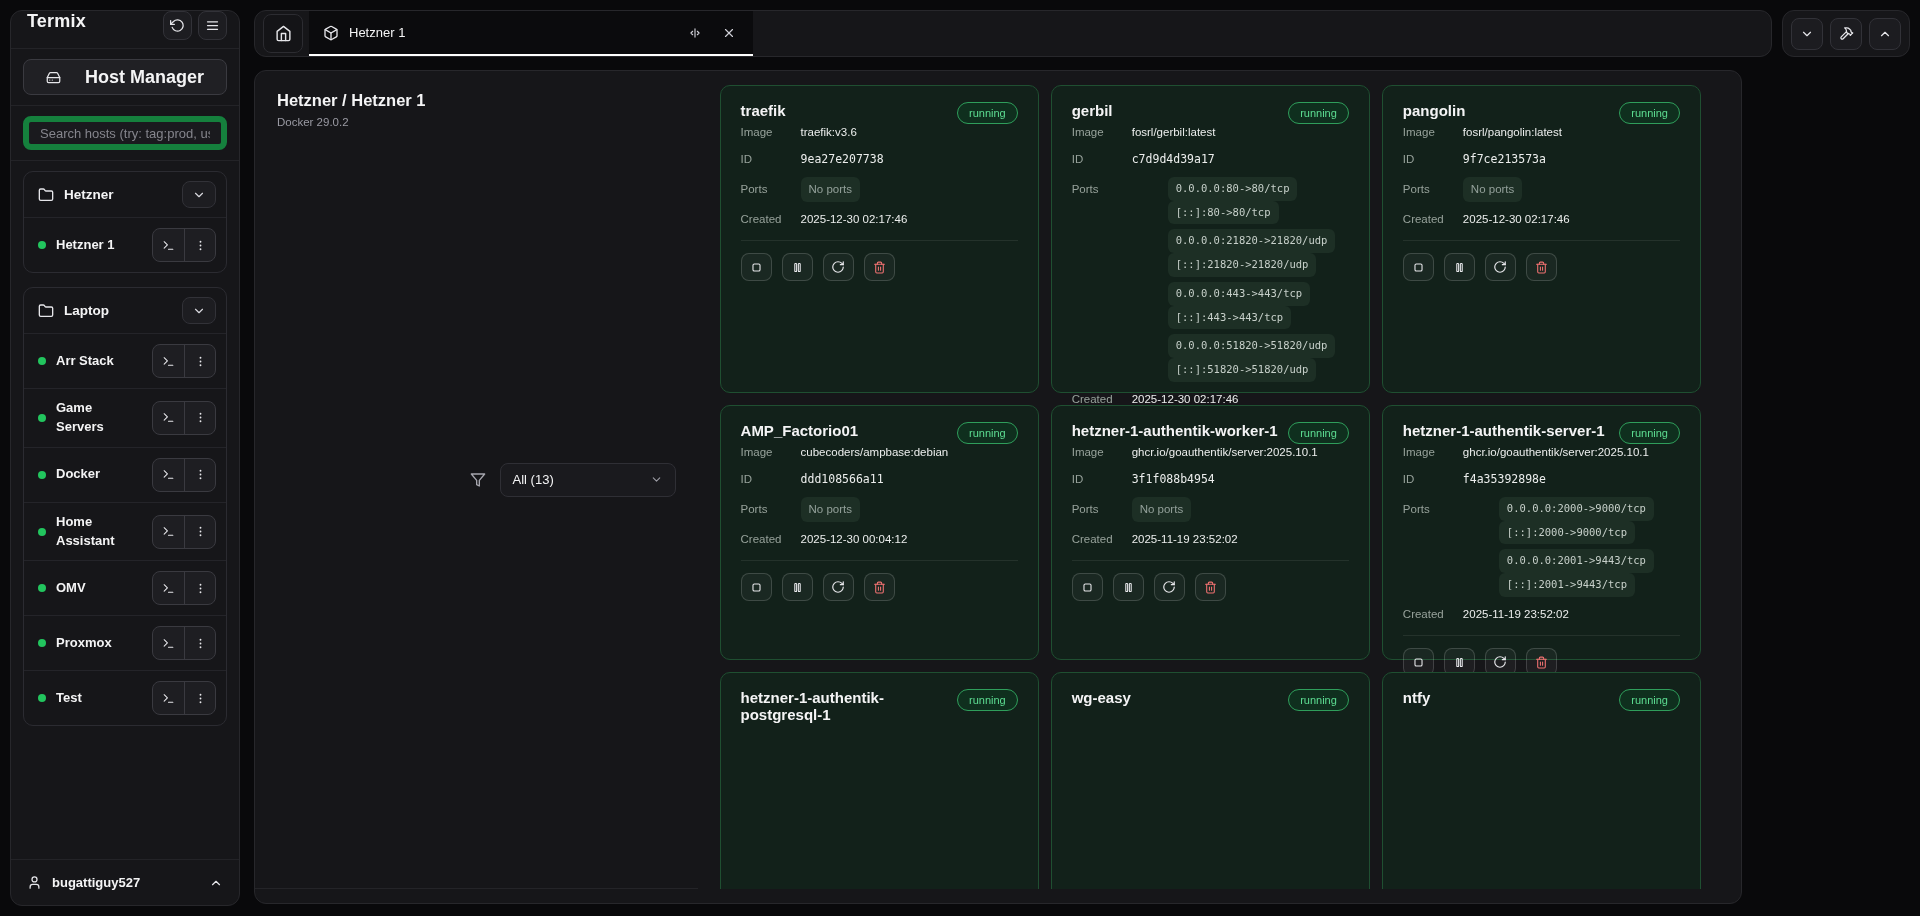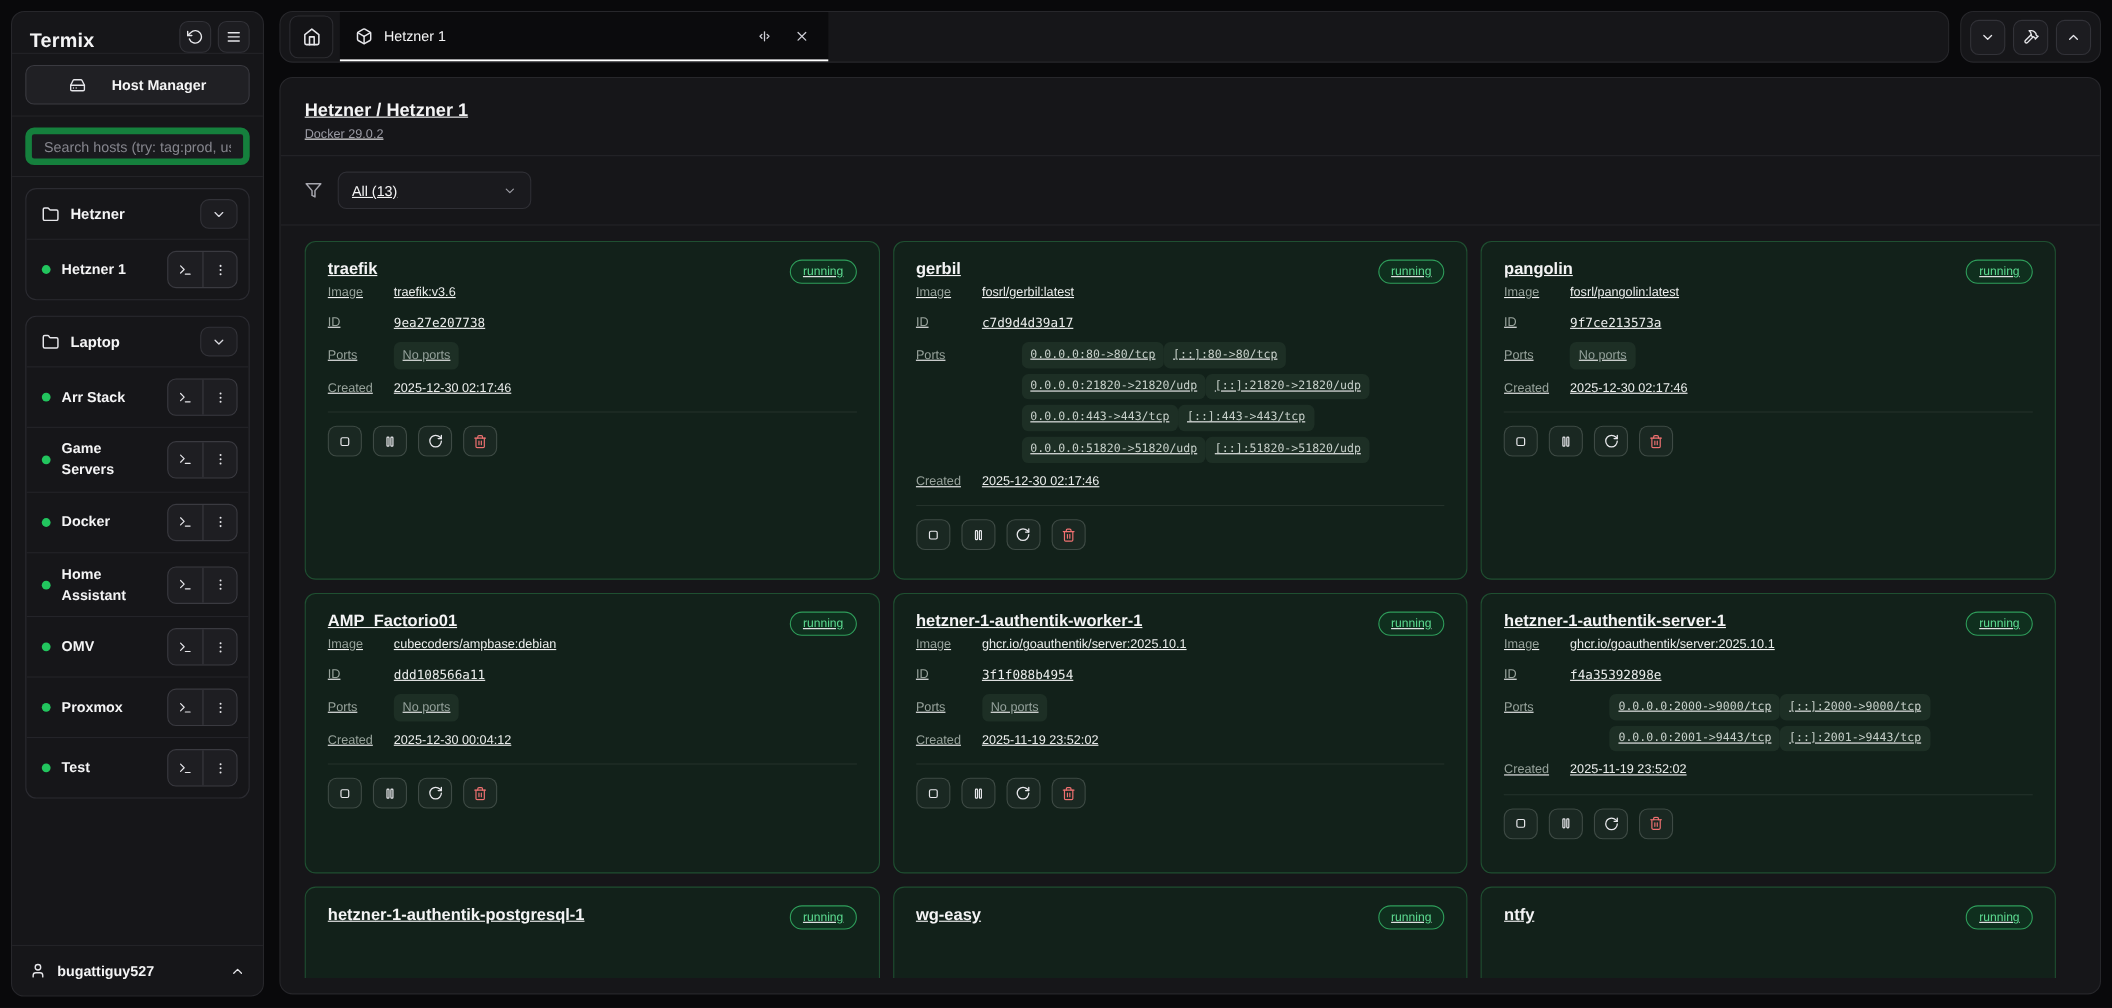--- a/index.html
+++ b/index.html
@@ -14,28 +14,28 @@
   *{margin:0;padding:0;box-sizing:border-box;}
   html,body{width:1920px;height:916px;overflow:hidden;}
   body{background:var(--bg);color:var(--text);font-family:"Liberation Sans","DejaVu Sans",sans-serif;position:relative;}
   .mono{font-family:"DejaVu Sans Mono",monospace;}
   svg{display:block;}
   .icon{flex:none;display:inline-flex;align-items:center;justify-content:center;color:#e6e6ea;}
 
   
   .sidebar{position:absolute;left:10px;top:10px;width:230px;height:896px;background:var(--panel);
     border:1px solid var(--panel-border);border-radius:12px;}
-  .sb-header{height:38px;display:flex;align-items:flex-end;justify-content:space-between;padding:0 12px 0 16px;border-bottom:1px solid #232327;}
+  .sb-header{height:38px;display:flex;align-items:flex-start;justify-content:space-between;padding:0 12px 0 16px;border-bottom:1px solid #232327;}
   .sb-title{font-size:18px;font-weight:700;letter-spacing:.2px;}
   .sb-header-btns{display:flex;gap:6px;}
   .sq-btn{width:29px;height:29px;border-radius:8px;background:#1d1d21;border:1px solid var(--control-border);
     display:flex;align-items:center;justify-content:center;color:#e6e6ea;cursor:pointer;}
   .sb-section{padding:10px 12px;border-bottom:1px solid #232327;}
   .wide-btn{width:100%;height:36px;border-radius:8px;background:#202024;border:1px solid #3a3a40;color:var(--text);
-    display:flex;align-items:center;justify-content:center;gap:24px;font-size:13px;font-weight:600;cursor:pointer;}
+    display:flex;align-items:center;justify-content:center;gap:24px;font-size:18px;font-weight:600;cursor:pointer;}
   .sb-search input{width:100%;height:34px;border-radius:8px;background:#1a1a1e;border:6px solid #15803d;color:var(--text);
     font-size:13px;padding:0 11px;outline:none;font-family:inherit;}
   .sb-search input::placeholder{color:#85858d;}
   .sb-groups{padding:10px 12px;display:flex;flex-direction:column;gap:14px;}
   .group{border:1px solid #2b2b31;border-radius:10px;overflow:hidden;}
   .group-header{display:flex;align-items:center;gap:10px;padding:9px 10px 9px 14px;}
   .group-label{font-size:13.5px;font-weight:700;flex:1;}
   .chev-btn{width:34px;height:27px;border-radius:8px;background:#1d1d21;border:1px solid var(--control-border);
     display:flex;align-items:center;justify-content:center;cursor:pointer;color:#d8d8de;}
   .host-row{display:flex;align-items:center;gap:10px;padding:10px 10px 10px 14px;border-top:1px solid #242429;}
@@ -57,22 +57,22 @@
     padding:0 12px 0 14px;border-bottom:2px solid #ffffff;cursor:pointer;}
   .tab-label{font-size:13px;font-weight:500;flex:1;}
   .tab .tab-icon-btn{width:24px;height:24px;display:flex;align-items:center;justify-content:center;color:#cfcfd6;cursor:pointer;}
 
   .window-controls{position:absolute;left:1782px;top:10px;width:128px;height:47px;background:var(--panel);
     border:1px solid var(--panel-border);border-radius:12px;display:flex;align-items:center;justify-content:center;gap:7px;}
   .wc-btn{width:32px;height:32px;border-radius:8px;background:#1c1c20;border:1px solid var(--control-border);
     display:flex;align-items:center;justify-content:center;cursor:pointer;color:#e3e3e8;}
 
   
-  .main{position:absolute;left:254px;top:70px;width:1656px;height:834px;background:var(--panel);
-    border:1px solid var(--panel-border);border-radius:12px;display:flex;flex-direction:column;padding-bottom:14px;overflow:hidden;text-decoration:underline;}
+  .main{position:absolute;left:254px;top:70px;width:1488px;height:834px;background:var(--panel);
+    border:1px solid var(--panel-border);border-radius:12px;display:flex;flex-direction:row;padding-bottom:14px;overflow:hidden;}
   .main-head{padding:20px 22px 13px;border-bottom:1px solid #242428;}
   .main-title{font-size:16.5px;font-weight:700;}
   .main-sub{font-size:11.5px;color:var(--muted);margin-top:6px;}
   .controls{display:flex;align-items:center;gap:14px;padding:14px 22px;border-bottom:1px solid #242428;}
   .search-box{flex:1;height:34px;border:1px solid #2f2f35;border-radius:8px;background:#1a1a1e;
     display:flex;align-items:center;gap:10px;padding:0 12px;}
   .search-box input{flex:1;background:transparent;border:none;outline:none;color:var(--text);font-size:13px;font-family:inherit;}
   .search-box input::placeholder{color:#85858d;}
   .funnel{color:#a7a7af;cursor:pointer;}
   .dropdown{width:176px;height:34px;border:1px solid #2f2f35;border-radius:8px;background:#1a1a1e;

